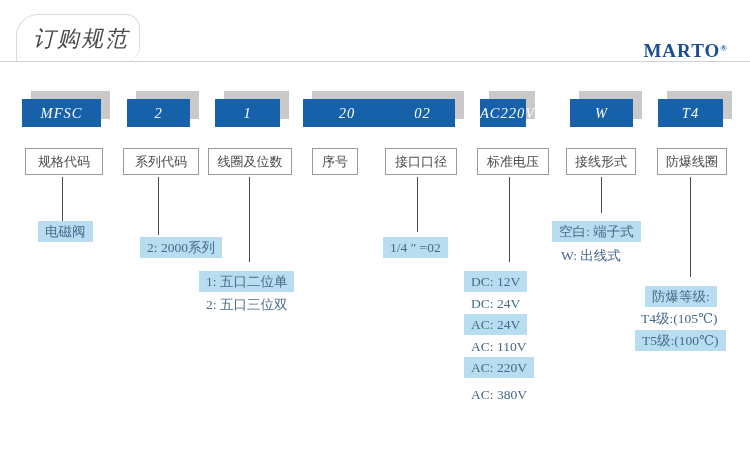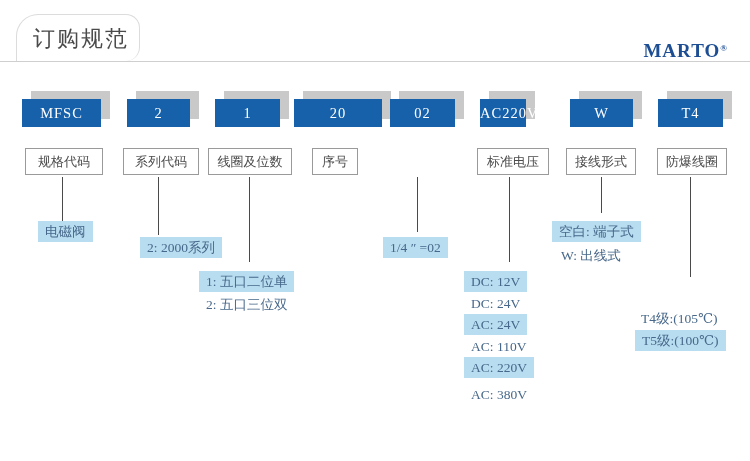--- a/index.html
+++ b/index.html
@@ -8,40 +8,40 @@
     font-family:"Liberation Serif","DejaVu Serif",serif;
   }
   
   .title-tab{
     position:absolute;left:16px;top:14px;width:122px;height:46px;
     border:1px solid #dcdcdc;border-bottom:none;
     border-radius:22px 14px 14px 0;background:#fff;
   }
   .title-cn{
     position:absolute;left:33px;top:24px;font-size:22px;color:#4a4a4a;
-    letter-spacing:2px;font-weight:500;
+    letter-spacing:2px;font-weight:500;font-style:italic;
   }
   .title-en{
     position:absolute;left:148px;top:42px;font-size:12.5px;color:#8d8d8d;
     letter-spacing:1.6px;
   }
   .brand{
     position:absolute;right:22px;top:40px;font-size:19px;font-weight:bold;
     color:#1d4e94;letter-spacing:1px;
   }
   .brand sup{font-size:9px;vertical-align:6px;}
   .header-rule{
     position:absolute;left:0;top:61px;width:750px;height:1px;background:#cfcfcf;
   }
   
   .codewrap{position:absolute;top:91px;height:36px;}
   .codeshadow{position:absolute;left:9px;top:0;width:100%;height:28px;background:#c9c9c9;}
   .codebox{
     position:absolute;left:0;top:8px;width:100%;height:28px;background:#1760aa;
-    color:#ffffff;font-size:14.5px;text-align:center;line-height:28px;letter-spacing:1px;
+    color:#ffffff;font-size:14.5px;text-align:center;line-height:28px;letter-spacing:1px;font-style:italic;
   }
   
   .labelbox{
     position:absolute;top:148px;height:25px;border:1px solid #9a9a9a;background:#ffffff;
     color:#4c4c4c;font-size:13px;text-align:center;line-height:25px;
   }
   
   .vline{position:absolute;width:1px;background:#4a4a4a;top:177px;}
   
   .ann{
@@ -65,21 +65,21 @@
     <div class="codebox">MFSC</div>
   </div>
   <div class="codewrap" style="left:127px;width:63px">
     <div class="codeshadow"></div>
     <div class="codebox">2</div>
   </div>
   <div class="codewrap" style="left:215px;width:65px">
     <div class="codeshadow"></div>
     <div class="codebox">1</div>
   </div>
-  <div class="codewrap" style="left:294px;width:88px">
+  <div class="codewrap" style="left:303px;width:88px">
     <div class="codeshadow"></div>
     <div class="codebox">20</div>
   </div>
   <div class="codewrap" style="left:390px;width:65px">
     <div class="codeshadow"></div>
     <div class="codebox">02</div>
   </div>
   <div class="codewrap" style="left:480px;width:46px">
     <div class="codeshadow"></div>
     <div class="codebox">AC220V</div>
@@ -90,20 +90,21 @@
   </div>
   <div class="codewrap" style="left:658px;width:65px">
     <div class="codeshadow"></div>
     <div class="codebox">T4</div>
   </div>
 
   <div class="labelbox" style="left:123px;width:74px">系列代码</div>
   <div class="labelbox" style="left:25px;width:76px">规格代码</div>
   <div class="labelbox" style="left:208px;width:82px">线圈及位数</div>
   <div class="labelbox" style="left:312px;width:44px">序号</div>
+  <div class="labelbox" style="left:385px;width:70px">接口口径</div>
   <div class="labelbox" style="left:477px;width:70px">标准电压</div>
   <div class="labelbox" style="left:566px;width:68px">接线形式</div>
   <div class="labelbox" style="left:657px;width:68px">防爆线圈</div>
 
   <div class="vline" style="left:62px;height:62px"></div>
   <div class="vline" style="left:158px;height:58px"></div>
   <div class="vline" style="left:249px;height:85px"></div>
   <div class="vline" style="left:417px;height:55px"></div>
   <div class="vline" style="left:509px;height:85px"></div>
   <div class="vline" style="left:601px;height:36px"></div>
@@ -121,16 +122,17 @@
   <div class="ann hl" style="left:464px;top:271px">DC: 12V</div>
   <div class="ann" style="left:464px;top:293px">DC: 24V</div>
   <div class="ann hl" style="left:464px;top:314px">AC: 24V</div>
   <div class="ann" style="left:464px;top:336px">AC: 110V</div>
   <div class="ann hl" style="left:464px;top:357px">AC: 220V</div>
   <div class="ann" style="left:464px;top:384px">AC: 380V</div>
 
   <div class="ann" style="left:554px;top:245px">W: 出线式</div>
   <div class="ann hl" style="left:552px;top:221px">空白: 端子式</div>
 
+  <div class="ann hl" style="left:645px;top:286px">防爆等级:</div>
   <div class="ann" style="left:634px;top:308px">T4级:(105℃)</div>
   <div class="ann hl" style="left:635px;top:330px">T5级:(100℃)</div>
 
 </div>
 
 </body></html>

